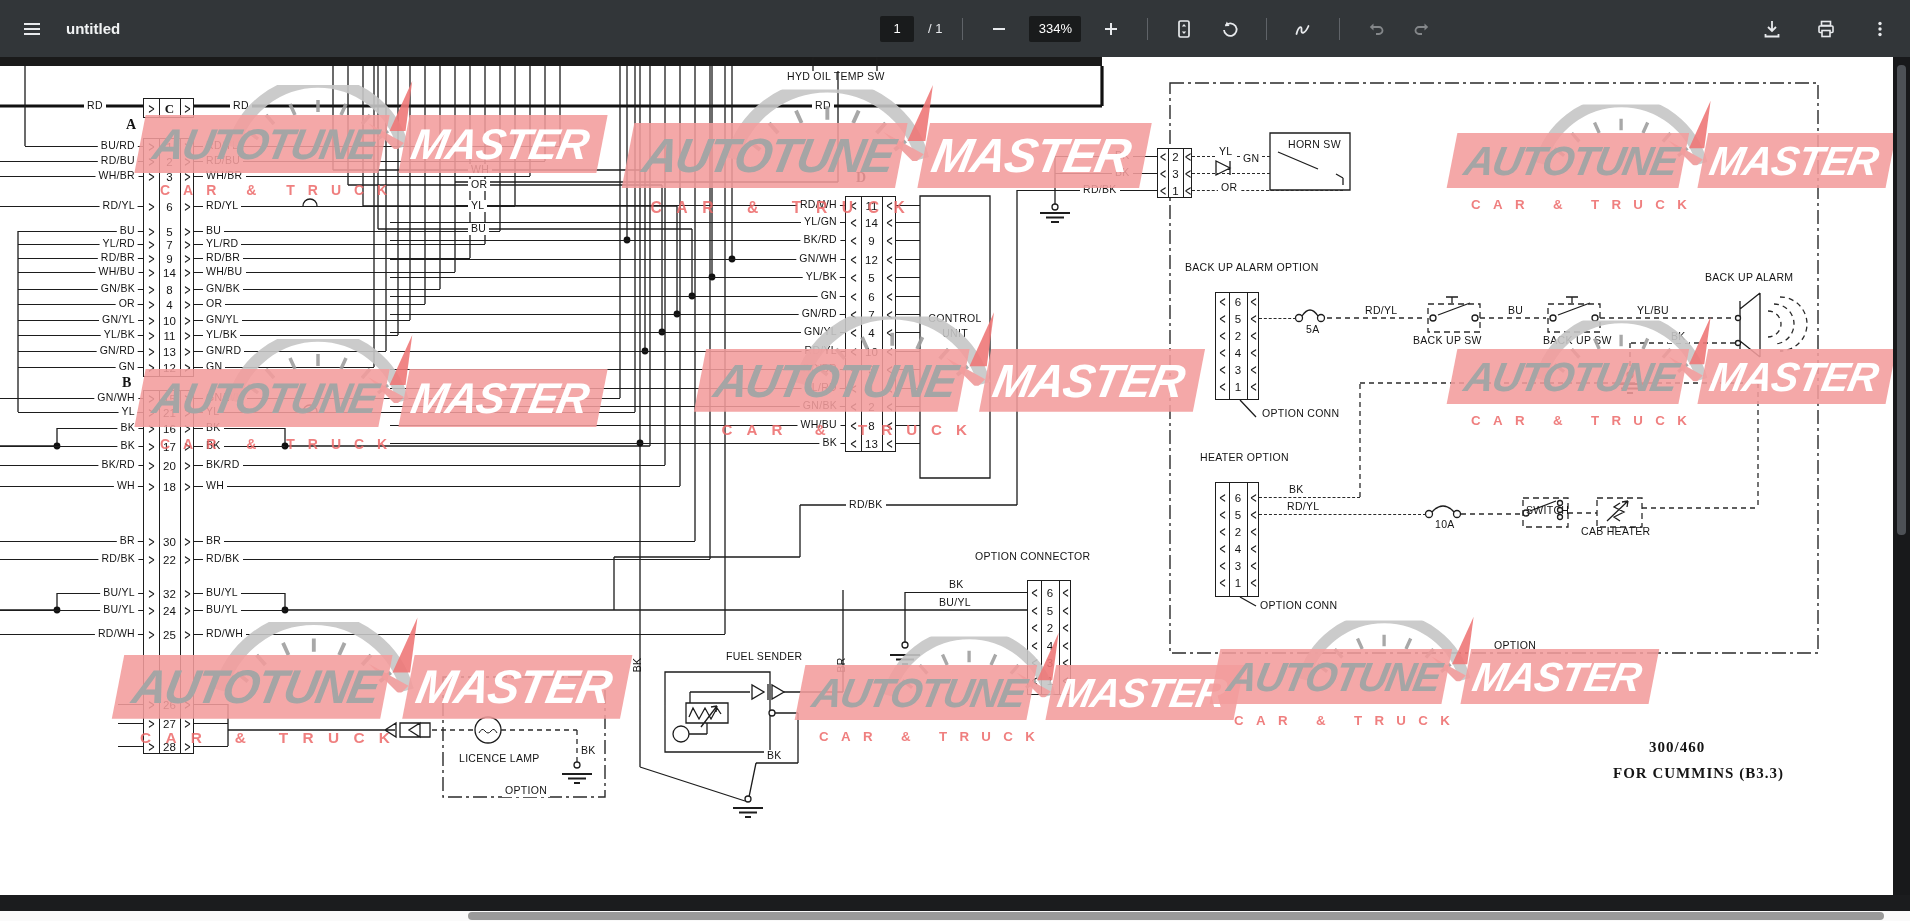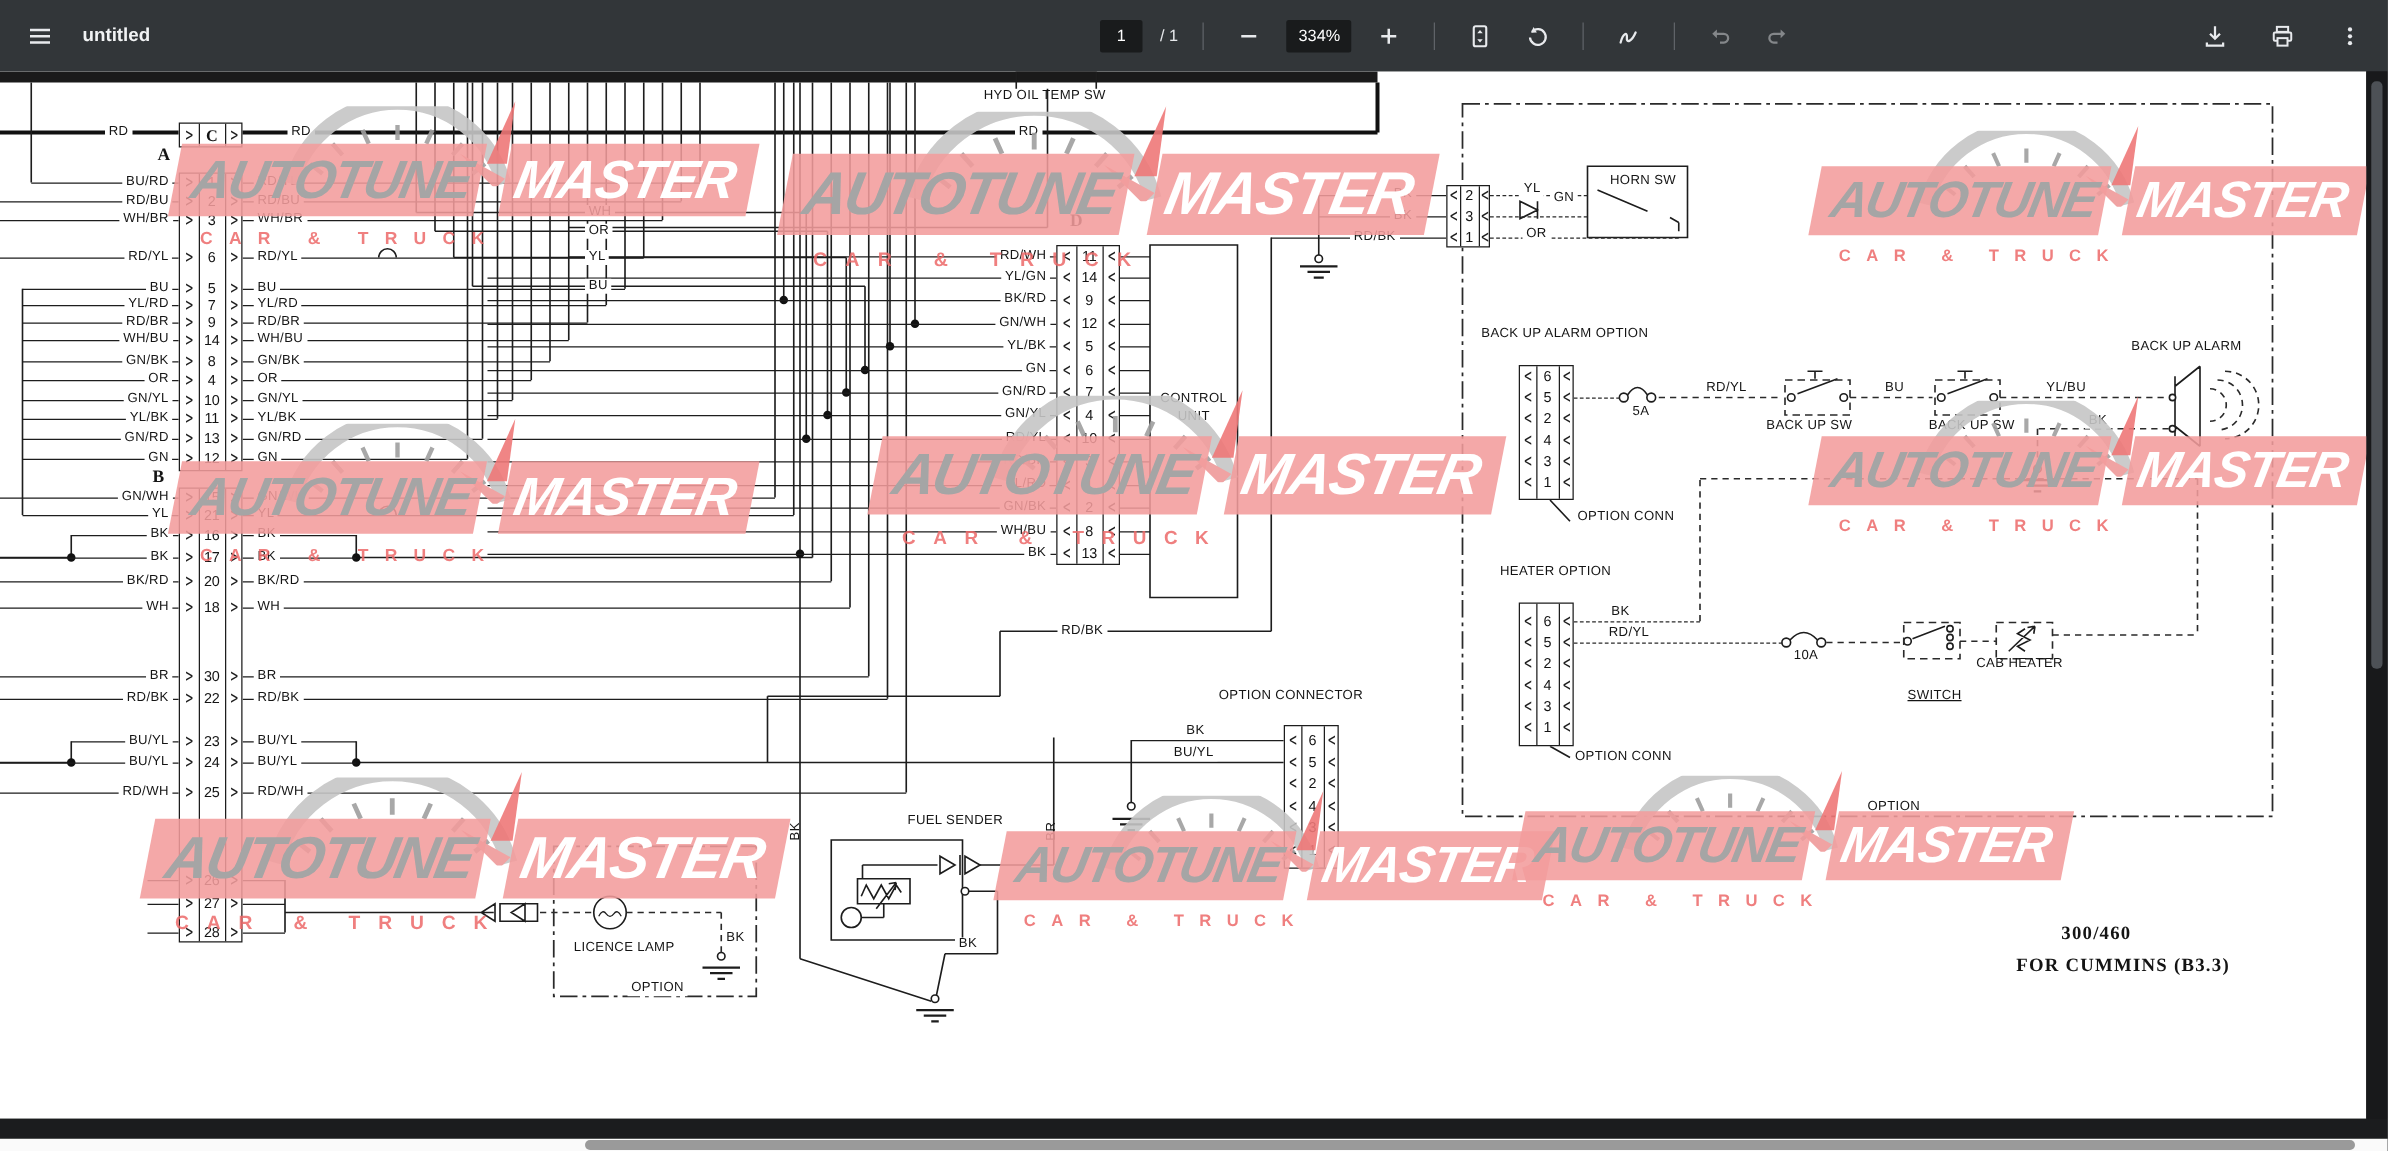--- a/index.html
+++ b/index.html
@@ -287,21 +287,21 @@
       <span class="lbl bg" style="left: 1505px; top: 254px;">BU</span>
       <span class="lbl" style="left: 1543px; top: 284px;">BACK UP SW</span>
       <span class="lbl bg" style="left: 1634px; top: 254px;">YL/BU</span>
       <span class="lbl bg" style="left: 1668px; top: 280px;">BK</span>
       <span class="lbl" style="left: 1705px; top: 221px;">BACK UP ALARM</span>
       <span class="lbl" style="left: 1262px; top: 357px;">OPTION CONN</span>
       <span class="lbl" style="left: 1200px; top: 401px;">HEATER OPTION</span>
       <span class="lbl bg" style="left: 1286px; top: 433px;">BK</span>
       <span class="lbl bg" style="left: 1284px; top: 450px;">RD/YL</span>
       <span class="lbl" style="left: 1435px; top: 468px;">10A</span>
-      <span class="lbl" style="left: 1526px; top: 500px; text-decoration: underline;">SWITCH</span>
+      <span class="lbl" style="left: 1526px; top: 454px;">SWITCH</span>
       <span class="lbl" style="left: 1581px; top: 475px;">CAB HEATER</span>
       <span class="lbl" style="left: 1260px; top: 549px;">OPTION CONN</span>
       <span class="lbl" style="left: 975px; top: 500px;">OPTION CONNECTOR</span>
       <span class="lbl bg" style="left: 946px; top: 528px;">BK</span>
       <span class="lbl bg" style="left: 936px; top: 546px;">BU/YL</span>
       <span class="lbl" style="left: 686px; top: 600px; padding-left: 40px;">FUEL SENDER</span>
       <span class="lbl v" style="left: 630px; top: 608px;">BK</span>
       <span class="lbl v" style="left: 834px; top: 608px;">BR</span>
       <span class="lbl bg" style="left: 764px; top: 699px;">BK</span>
       <span class="lbl" style="left: 459px; top: 702px;">LICENCE LAMP</span>
@@ -439,21 +439,21 @@
         <span class="chev" style="left: 43.5px; top: 96px;">&gt;</span>
         <span class="pn" style="left: 25.5px; top: 96px;">18</span>
         <span class="chev" style="left: 7.5px; top: 151px;">&gt;</span>
         <span class="chev" style="left: 43.5px; top: 151px;">&gt;</span>
         <span class="pn" style="left: 25.5px; top: 151px;">30</span>
         <span class="chev" style="left: 7.5px; top: 169px;">&gt;</span>
         <span class="chev" style="left: 43.5px; top: 169px;">&gt;</span>
         <span class="pn" style="left: 25.5px; top: 169px;">22</span>
         <span class="chev" style="left: 7.5px; top: 203px;">&gt;</span>
         <span class="chev" style="left: 43.5px; top: 203px;">&gt;</span>
-        <span class="pn" style="left: 25.5px; top: 203px;">23</span>
+        <span class="pn" style="left: 25.5px; top: 203px;">32</span>
         <span class="chev" style="left: 7.5px; top: 220px;">&gt;</span>
         <span class="chev" style="left: 43.5px; top: 220px;">&gt;</span>
         <span class="pn" style="left: 25.5px; top: 220px;">24</span>
         <span class="chev" style="left: 7.5px; top: 244px;">&gt;</span>
         <span class="chev" style="left: 43.5px; top: 244px;">&gt;</span>
         <span class="pn" style="left: 25.5px; top: 244px;">25</span>
         <span class="chev" style="left: 7.5px; top: 314px;">&gt;</span>
         <span class="chev" style="left: 43.5px; top: 314px;">&gt;</span>
         <span class="pn" style="left: 25.5px; top: 314px;">26</span>
         <span class="chev" style="left: 7.5px; top: 333px;">&gt;</span>

